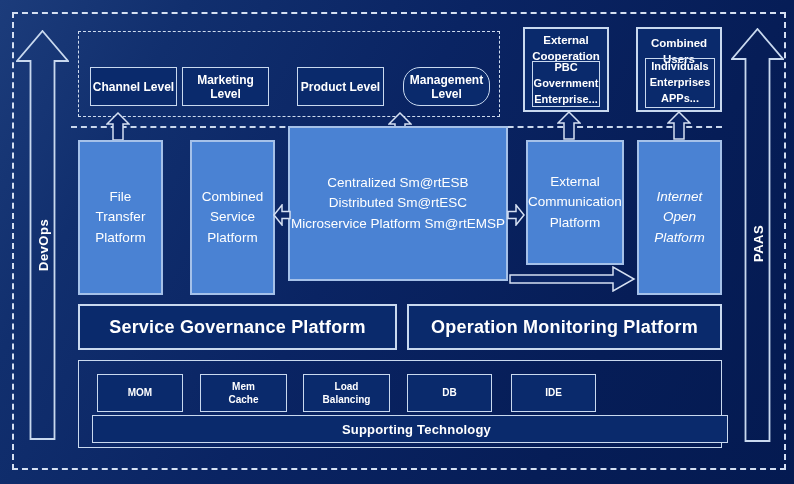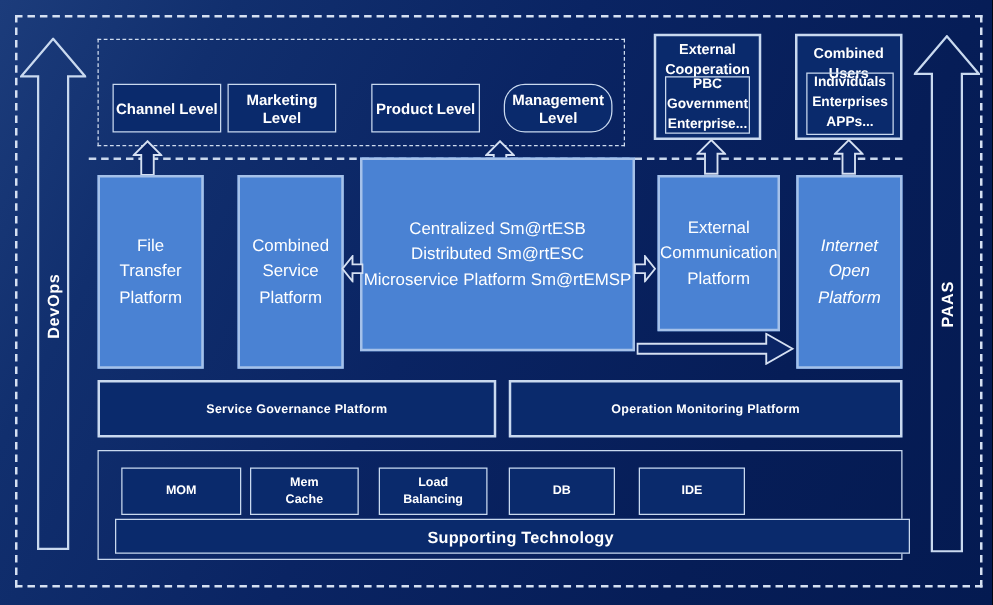--- a/index.html
+++ b/index.html
@@ -32,21 +32,21 @@
   }
   .panel-thin{border-width:1.5px;}
   .level-box{top:67px;width:87px;height:39px;font-size:12px;font-weight:bold;}
   .lightbox{
     background:#4a82d3;
     border:2px solid #a5c1e9;
     display:flex;align-items:center;justify-content:center;
     text-align:center;font-size:13.5px;line-height:1.5;
   }
   .pre{white-space:pre-line;}
-  .gov{font-size:10px;font-weight:600;letter-spacing:.2px;}
+  .gov{font-size:18px;font-weight:600;letter-spacing:.2px;}
   .tech{font-size:10px;font-weight:bold;line-height:1.35;}
   .topbox{flex-direction:column;justify-content:flex-start;padding-top:4px;}
   .topbox .ttl{font-size:11.5px;font-weight:bold;line-height:1.35;}
   .innerbox{
     background:transparent;border:1.5px solid #c9d9ef;
     display:flex;align-items:center;justify-content:center;
     font-size:11px;font-weight:bold;line-height:1.45;text-align:center;
   }
   .rail-label{
     display:flex;align-items:center;justify-content:center;
@@ -140,21 +140,21 @@
   </svg>
 
   <svg class="abs" style="left:509px;top:266px;" width="127" height="26" viewBox="0 0 127 26">
     <polygon points="1,9 104,9 104,1 125,13 104,25 104,17 1,17" fill="#0a2565" stroke="#d5e0f2" stroke-width="1.5"></polygon>
   </svg>
 
   <div class="abs panel gov" style="left:78px;top:304px;width:319px;height:46px;">Service Governance Platform</div>
   <div class="abs panel gov" style="left:407px;top:304px;width:315px;height:46px;">Operation Monitoring Platform</div>
 
   <div class="abs panel panel-thin" style="left:78px;top:360px;width:644px;height:88px;background:transparent;"></div>
-  <div class="abs panel panel-thin tech pre" style="left:97px;top:374px;width:96px;height:38px;">MOM</div>
+  <div class="abs panel panel-thin tech pre" style="left:97px;top:374px;width:86px;height:38px;">MOM</div>
   <div class="abs panel panel-thin tech pre" style="left:200px;top:374px;width:87px;height:38px;">Mem
 Cache</div>
   <div class="abs panel panel-thin tech pre" style="left:303px;top:374px;width:87px;height:38px;">Load
 Balancing</div>
   <div class="abs panel panel-thin tech pre" style="left:407px;top:374px;width:85px;height:38px;">DB</div>
   <div class="abs panel panel-thin tech pre" style="left:511px;top:374px;width:85px;height:38px;">IDE</div>
   <div class="abs supp" style="left:92px;top:415px;width:636px;height:28px;padding-left:13px;">Supporting Technology</div>
 
 </div>
 

